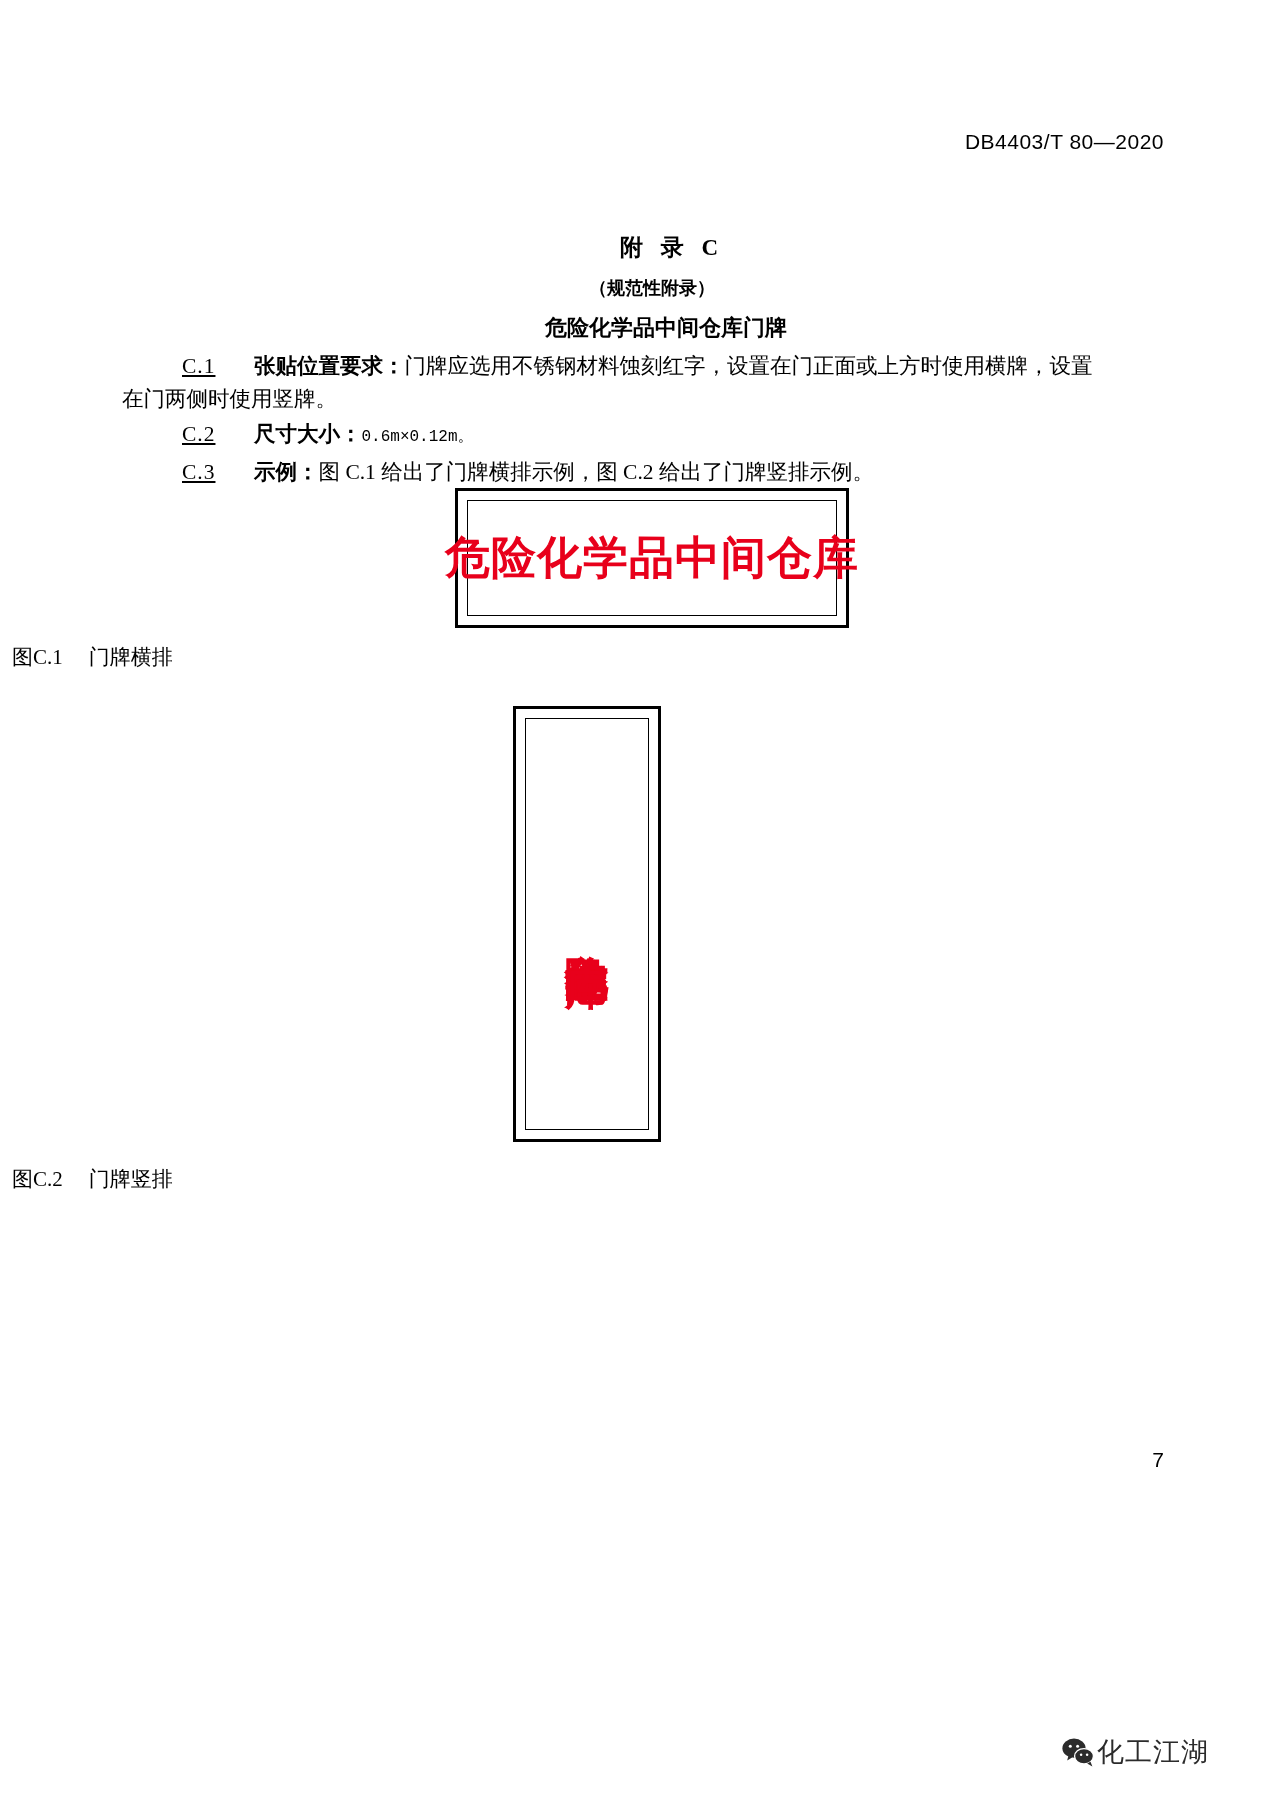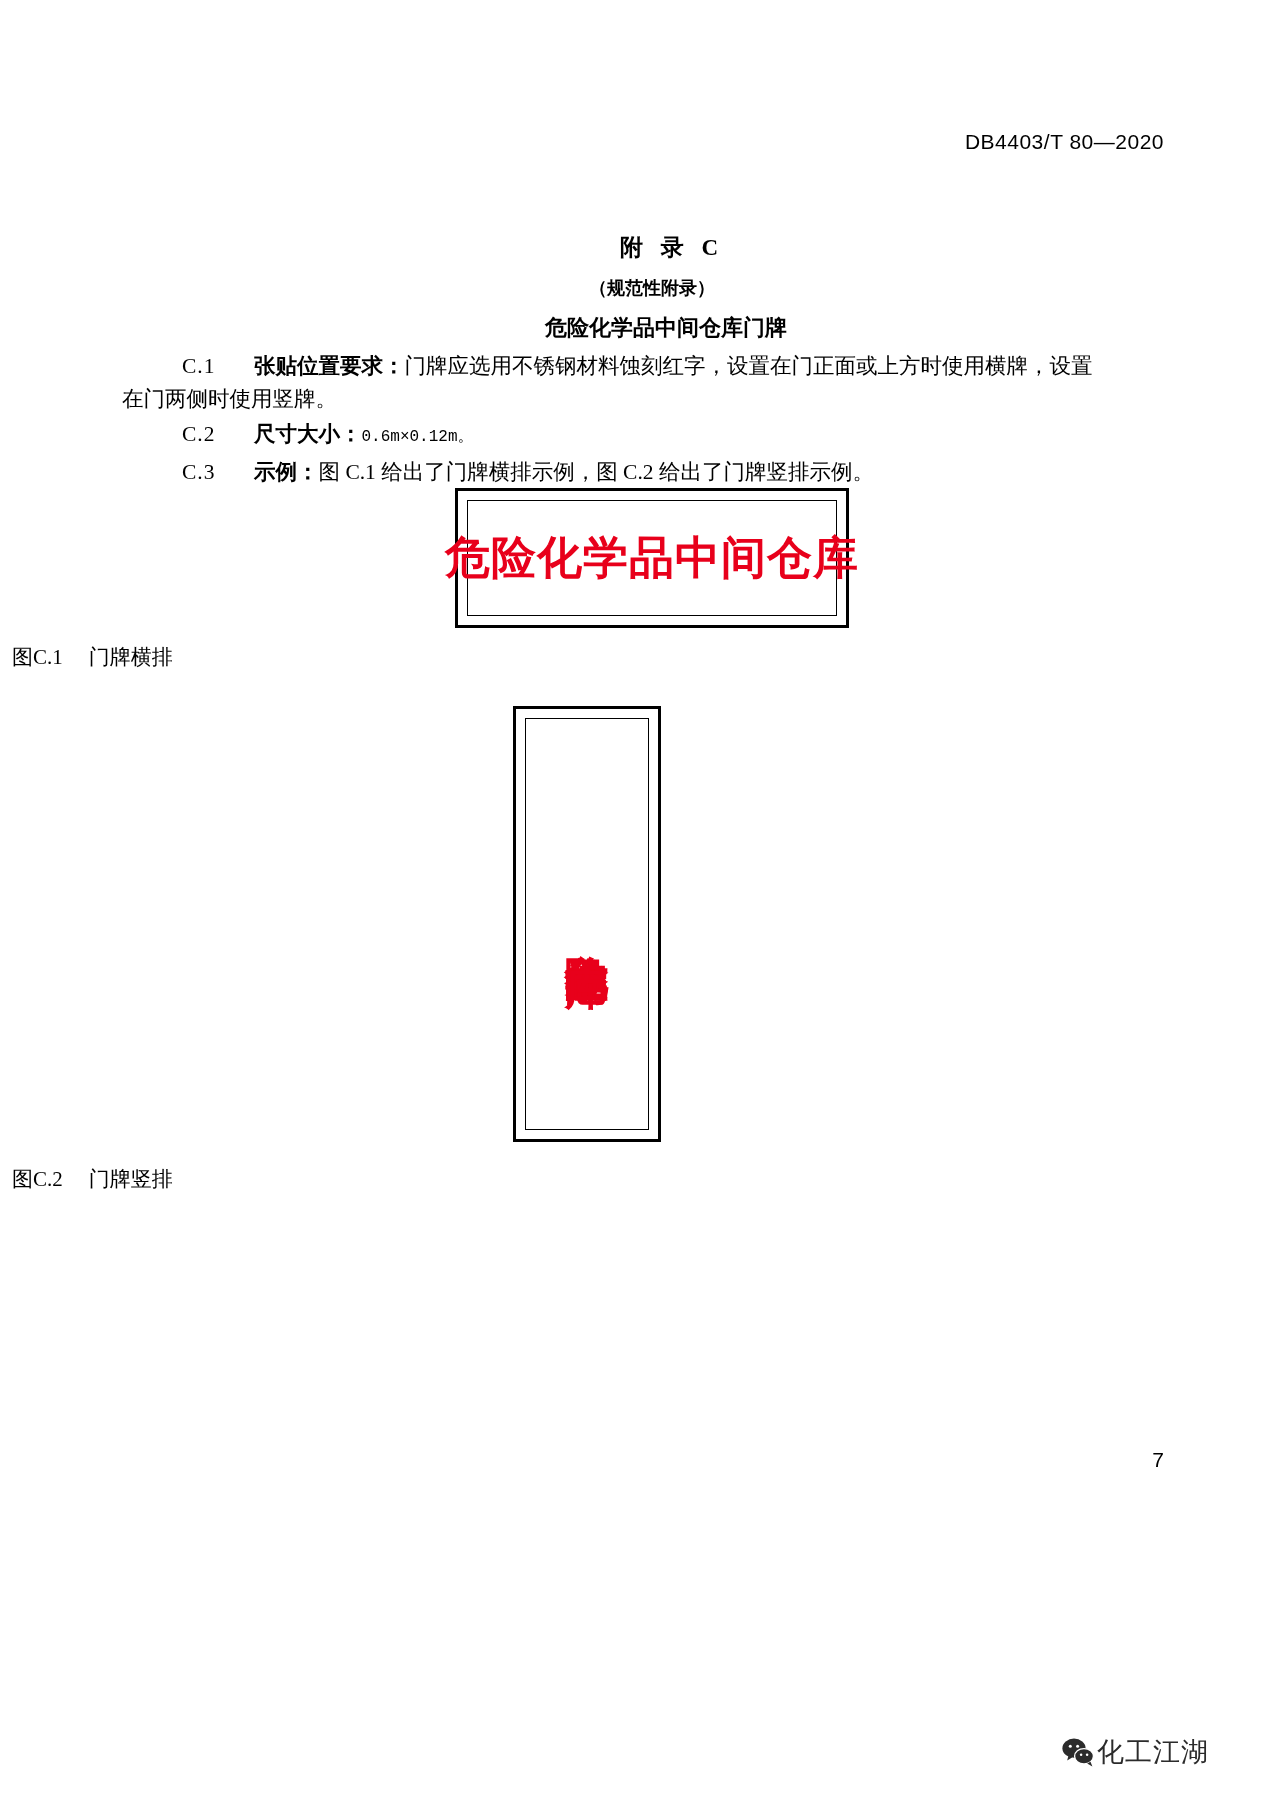--- a/index.html
+++ b/index.html
@@ -71,20 +71,21 @@
   }
   .clause-row {
     display: block;
     margin-bottom: 2px;
   }
   .cl-num {
     display: inline-block;
     width: 72px;
     margin-left: 60px;
     letter-spacing: 1px;
+    text-decoration: underline;
   }
   .cl-lead {
     font-weight: bold;
   }
   .cl-cont {
     display: block;
   }
   .mono-num {
     font-family: "Liberation Mono", monospace;
     font-size: 16px;

